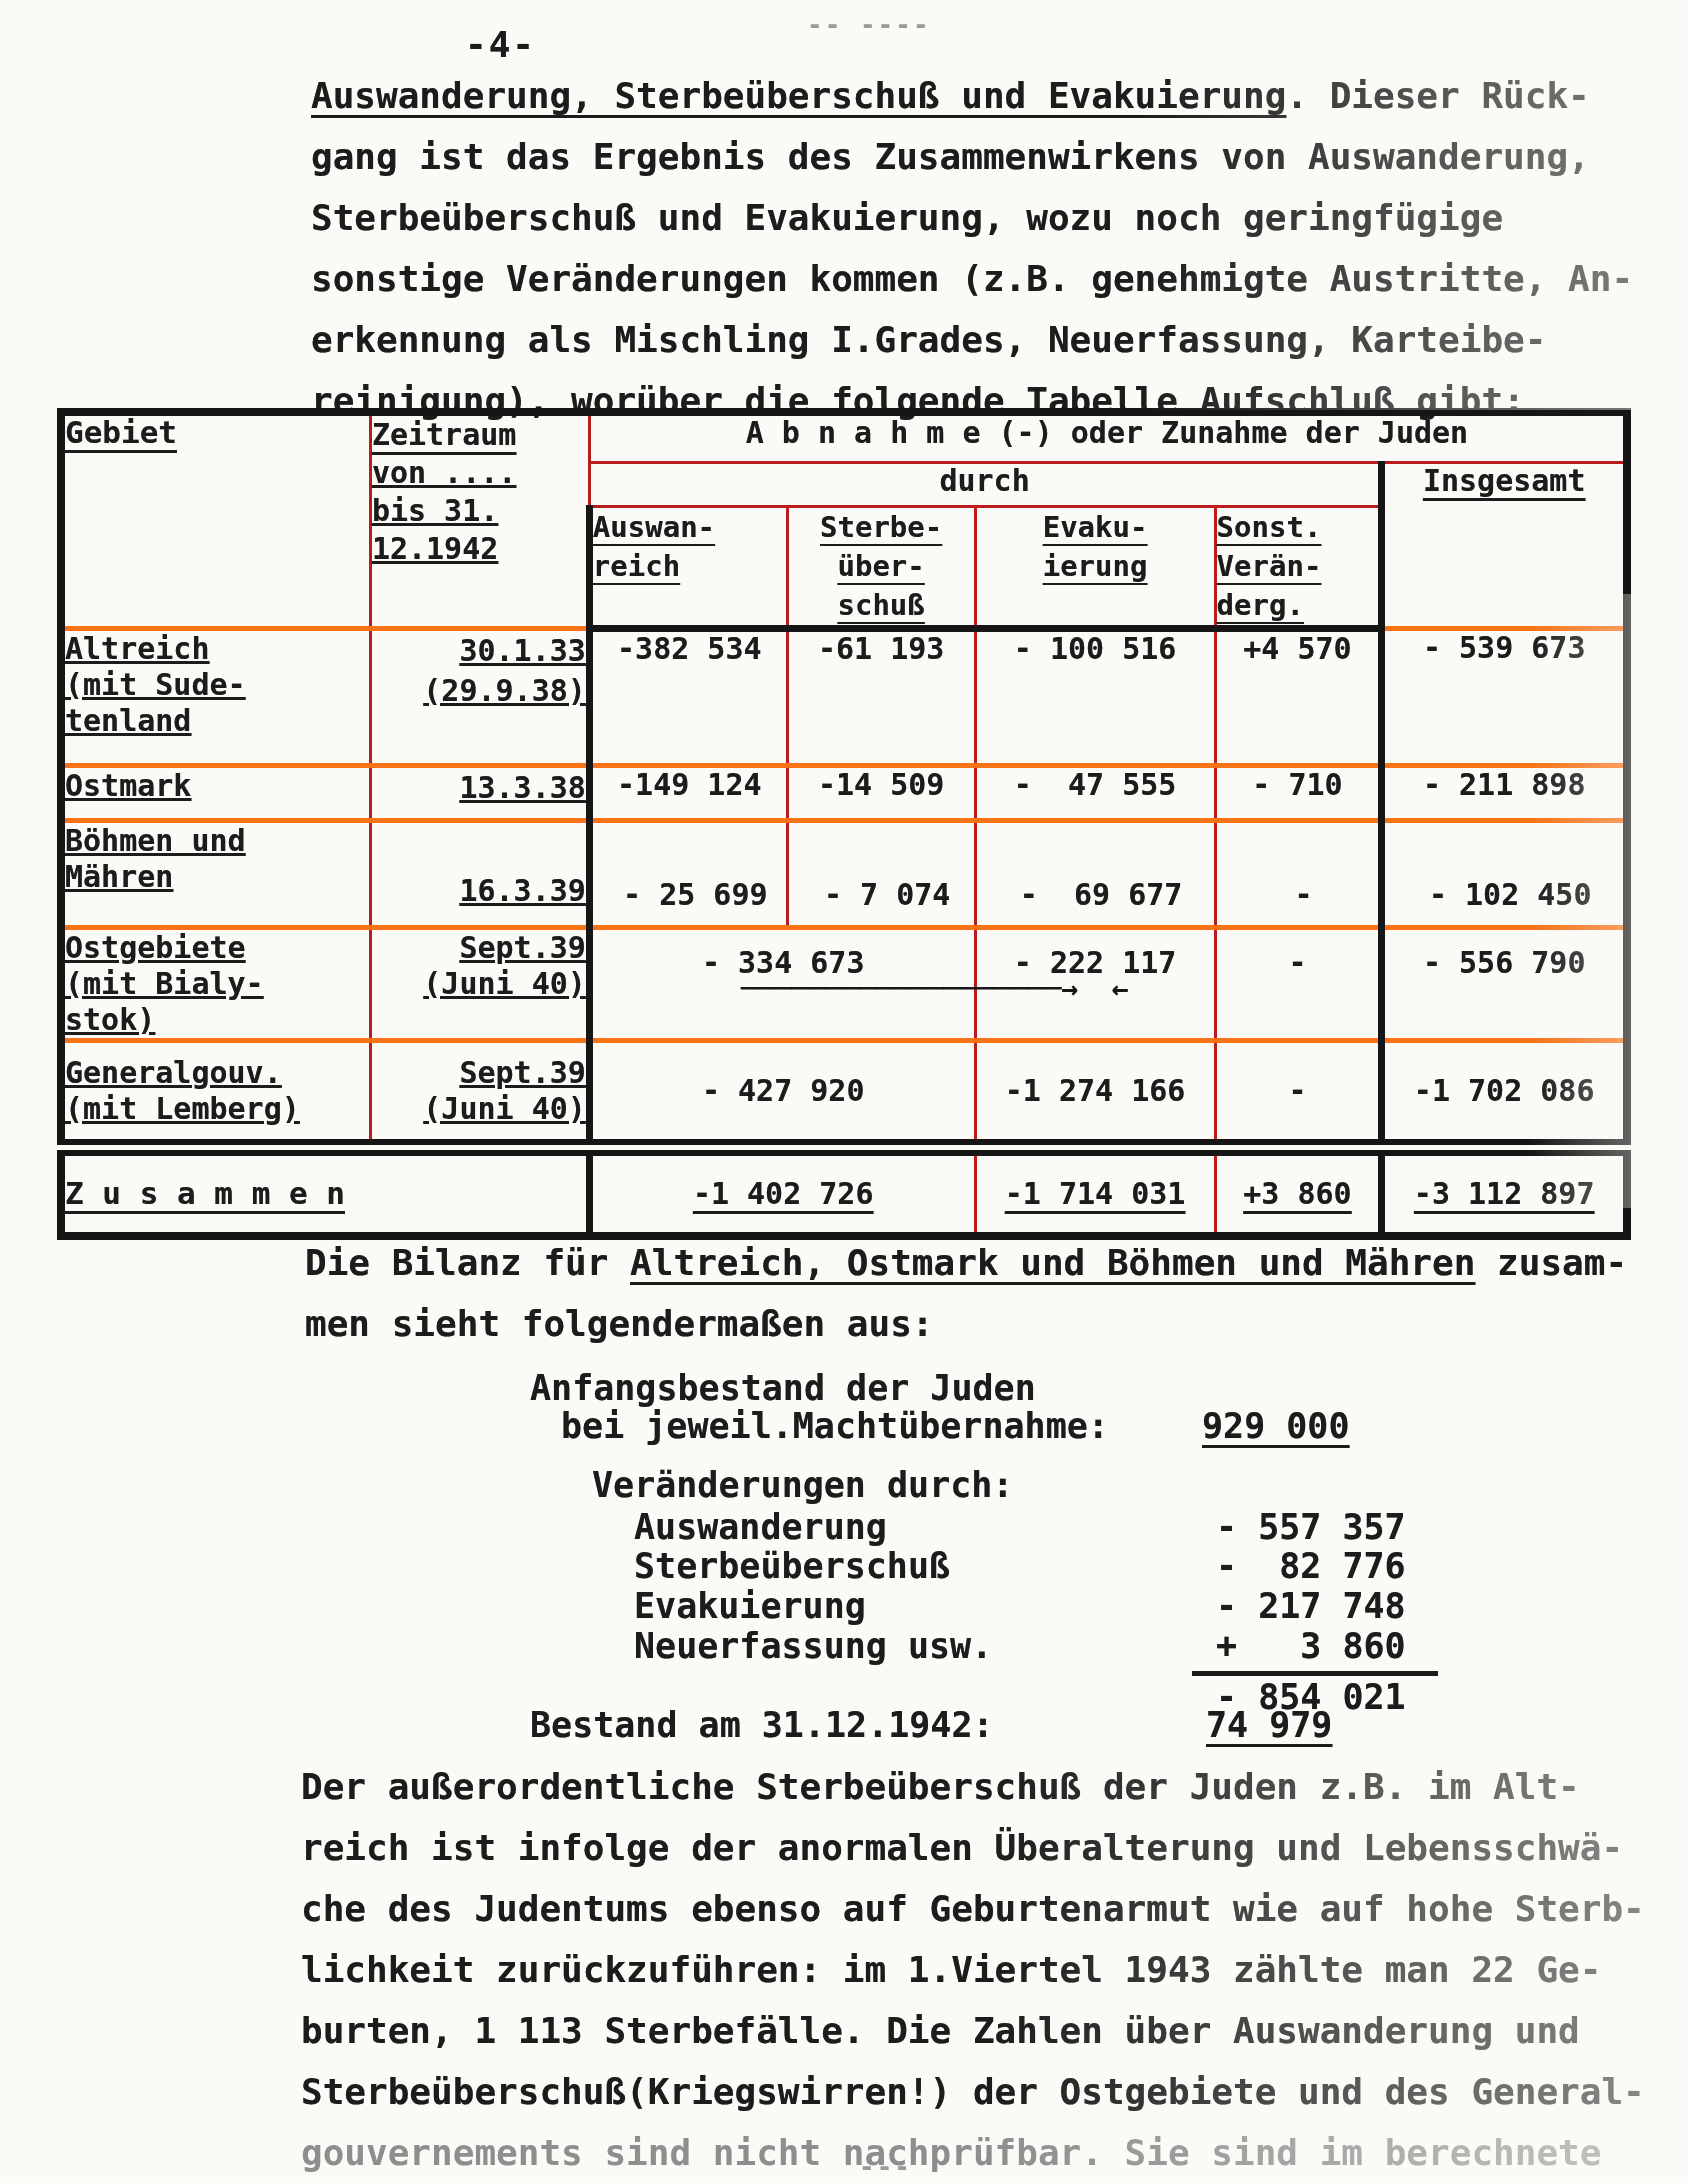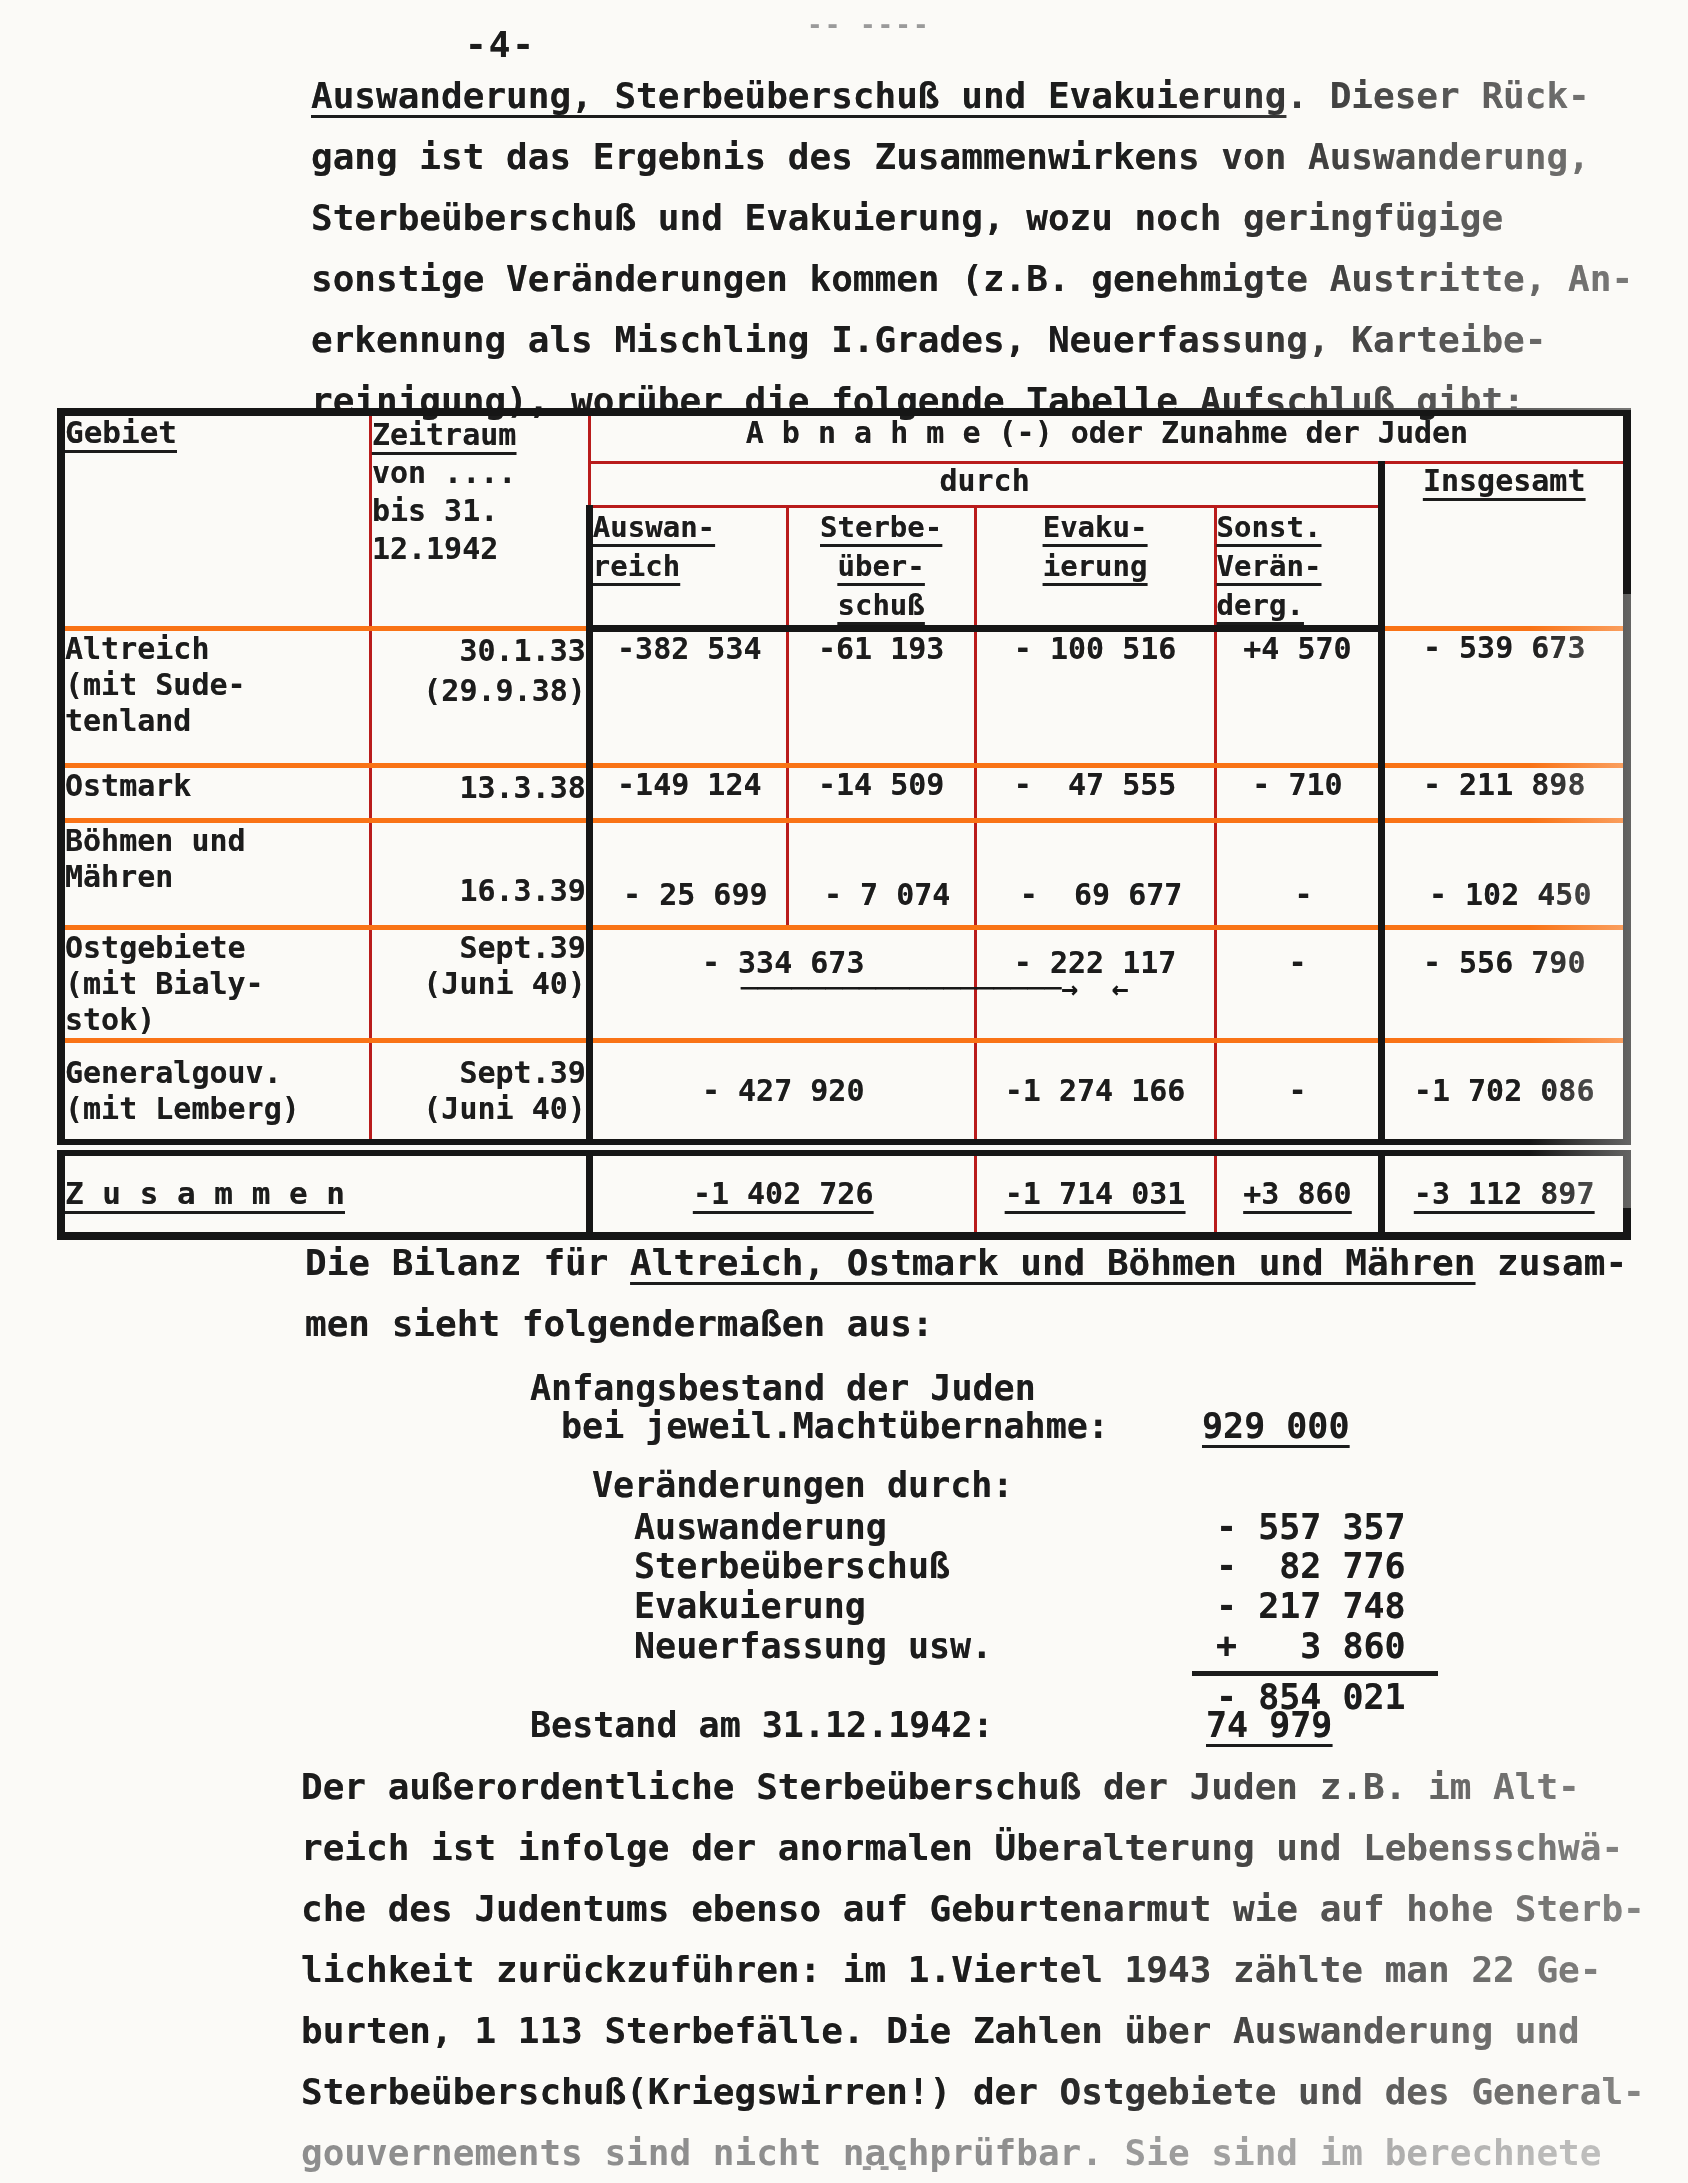--- a/index.html
+++ b/index.html
@@ -4,21 +4,21 @@
 <style>
   html,body{margin:0;padding:0;background:#d8d6d2;}
   .page{
     position:relative;width:1689px;height:2184px;background:#fbfaf7;
     font-family:"DejaVu Sans Mono","Liberation Mono",monospace;
     font-weight:700;color:#1c1c1c;overflow:hidden;
     text-shadow:0 0 0.5px rgba(20,20,20,0.55);
   }
   .abs{position:absolute;}
   .ul{text-decoration:underline;text-decoration-thickness:3px;text-underline-offset:7px;}
-  .ml{white-space:pre-line;}
+  .ml{white-space:pre-line;text-decoration:underline;}
   .pre{white-space:pre;}
   .gray{color:#9a9a9a;text-shadow:none;font-weight:700;}
   .faint{color:#8e8e8e;text-shadow:none;}
 
   .pgnum{left:465px;top:24px;font-size:36px;letter-spacing:2px;}
   .topmarks{left:807px;top:10px;font-size:26px;letter-spacing:2px;}
 
   .intro{left:311px;top:65px;font-size:36px;line-height:61px;width:1346px;}
   .closing{left:301px;top:1756px;font-size:36px;line-height:61px;width:1366px;}
   .bilanz{left:305px;top:1232px;font-size:36px;line-height:61px;width:1346px;}

